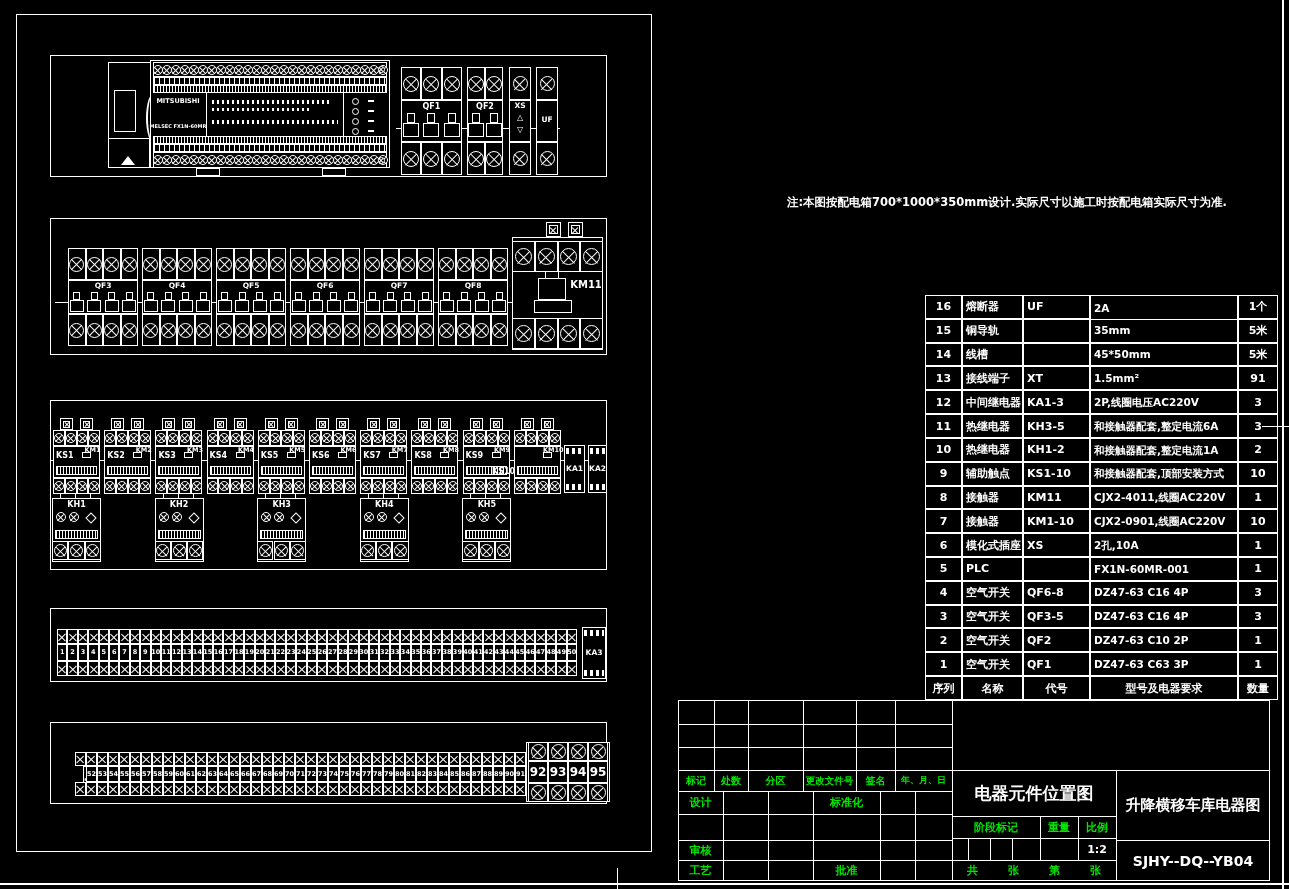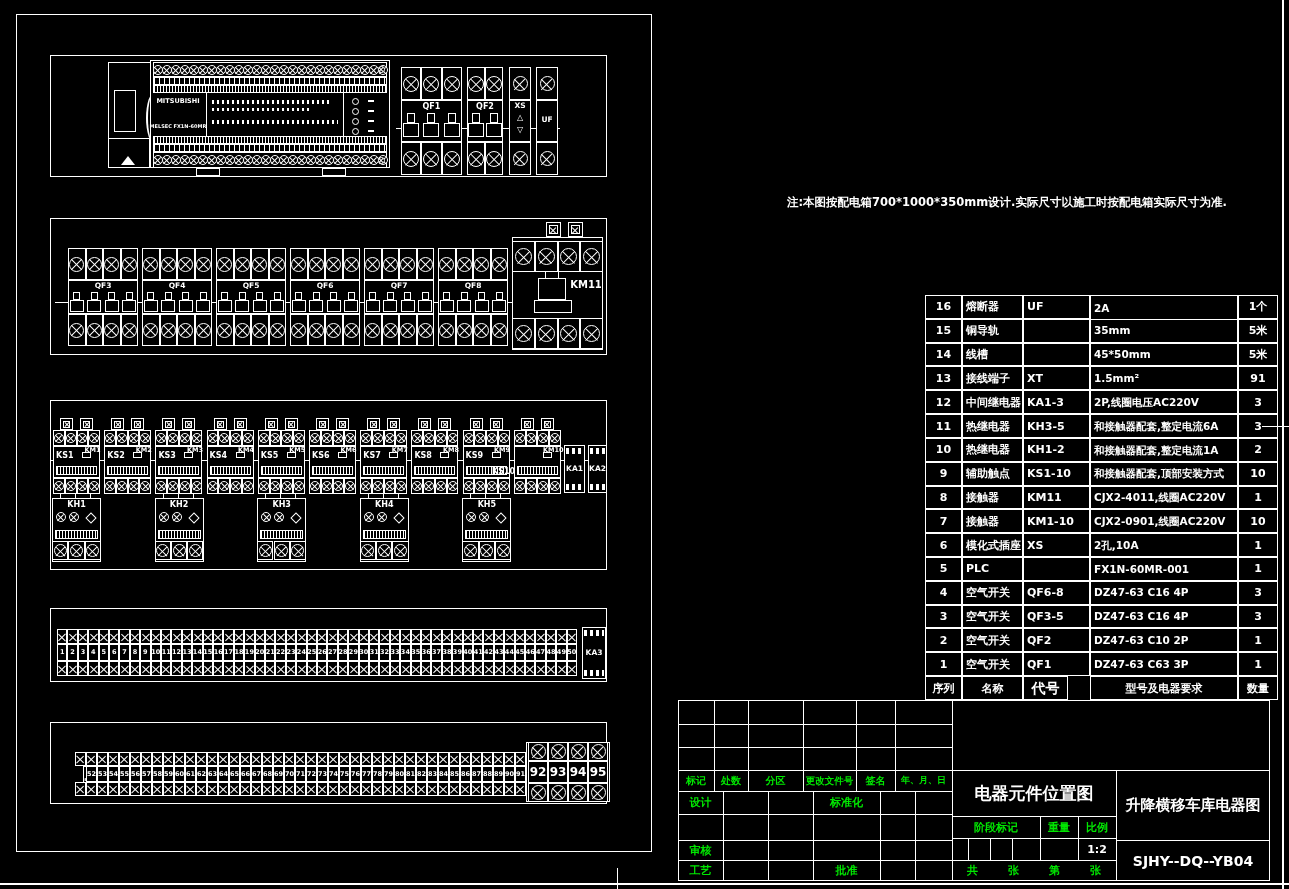--- a/index.html
+++ b/index.html
@@ -1139,21 +1139,21 @@
     <div class="b tx" style="left: 1023px; top: 628.48px; width: 67px; height: 23.82px; font-size: 11px; justify-content: flex-start; padding-left: 3px;">QF2</div>
     <div class="b tx" style="left: 1090px; top: 628.48px; width: 148px; height: 23.82px; font-size: 10.5px; justify-content: flex-start; padding-left: 3px;">DZ47-63  C10 2P</div>
     <div class="b tx" style="left: 1238px; top: 628.48px; width: 40px; height: 23.82px; font-size: 11px;">1</div>
     <div class="b tx" style="left: 925px; top: 652.3px; width: 37px; height: 23.82px; font-size: 11px;">1</div>
     <div class="b tx" style="left: 962px; top: 652.3px; width: 61px; height: 23.82px; font-size: 11px; justify-content: flex-start; padding-left: 3px;">空气开关</div>
     <div class="b tx" style="left: 1023px; top: 652.3px; width: 67px; height: 23.82px; font-size: 11px; justify-content: flex-start; padding-left: 3px;">QF1</div>
     <div class="b tx" style="left: 1090px; top: 652.3px; width: 148px; height: 23.82px; font-size: 10.5px; justify-content: flex-start; padding-left: 3px;">DZ47-63  C63 3P</div>
     <div class="b tx" style="left: 1238px; top: 652.3px; width: 40px; height: 23.82px; font-size: 11px;">1</div>
     <div class="b tx" style="left: 925px; top: 676.12px; width: 37px; height: 23.82px; font-size: 11px;">序列</div>
     <div class="b tx" style="left: 962px; top: 676.12px; width: 61px; height: 23.82px; font-size: 11px;">名称</div>
-    <div class="b tx" style="left: 1023px; top: 676.12px; width: 45px; height: 23.82px; font-size: 14px;">代号</div>
+    <div class="b tx" style="left: 1023px; top: 676.12px; width: 67px; height: 23.82px; font-size: 11px;">代号</div>
     <div class="b tx" style="left: 1090px; top: 676.12px; width: 148px; height: 23.82px; font-size: 11px;">型号及电器要求</div>
     <div class="b tx" style="left: 1238px; top: 676.12px; width: 40px; height: 23.82px; font-size: 11px;">数量</div>
     <div class="ln" style="left: 1262px; top: 426px; width: 27px; height: 1px;"></div>
     <div class="b nb" style="left: 678px; top: 700px; width: 592px; height: 181px;"></div>
     <div class="ln" style="left: 952px; top: 700px; width: 1px; height: 181px;"></div>
     <div class="ln" style="left: 1116px; top: 770px; width: 1px; height: 111px;"></div>
     <div class="ln" style="left: 714px; top: 700px; width: 1px; height: 91px;"></div>
     <div class="ln" style="left: 748px; top: 700px; width: 1px; height: 91px;"></div>
     <div class="ln" style="left: 803px; top: 700px; width: 1px; height: 91px;"></div>
     <div class="ln" style="left: 856px; top: 700px; width: 1px; height: 91px;"></div>

